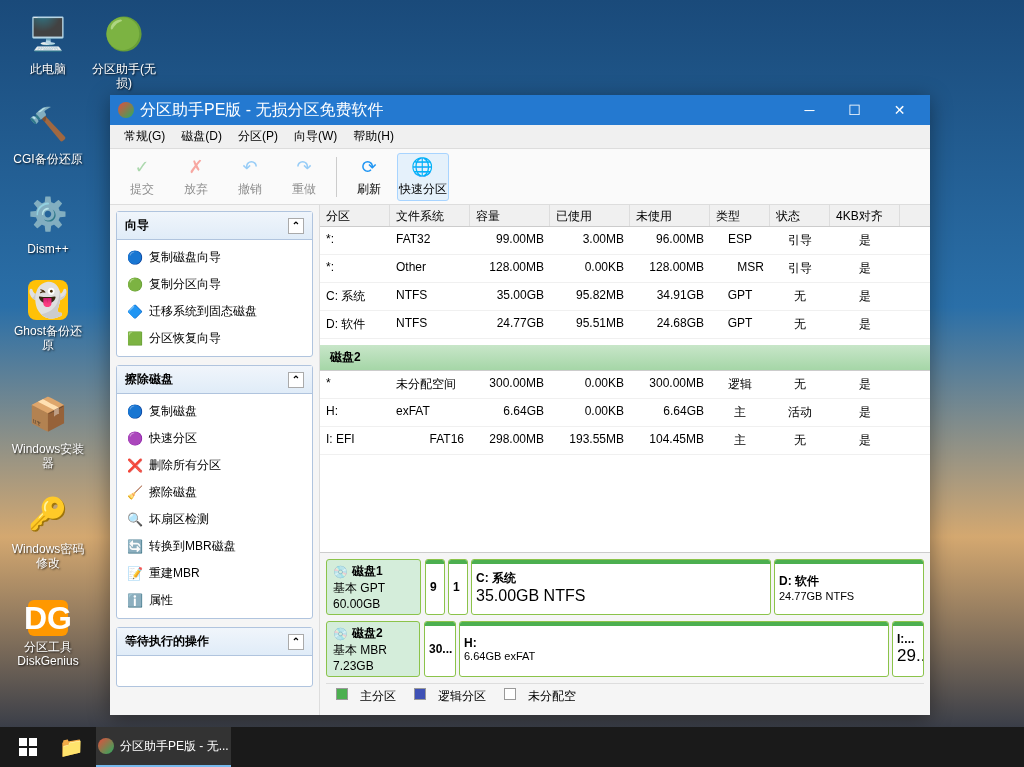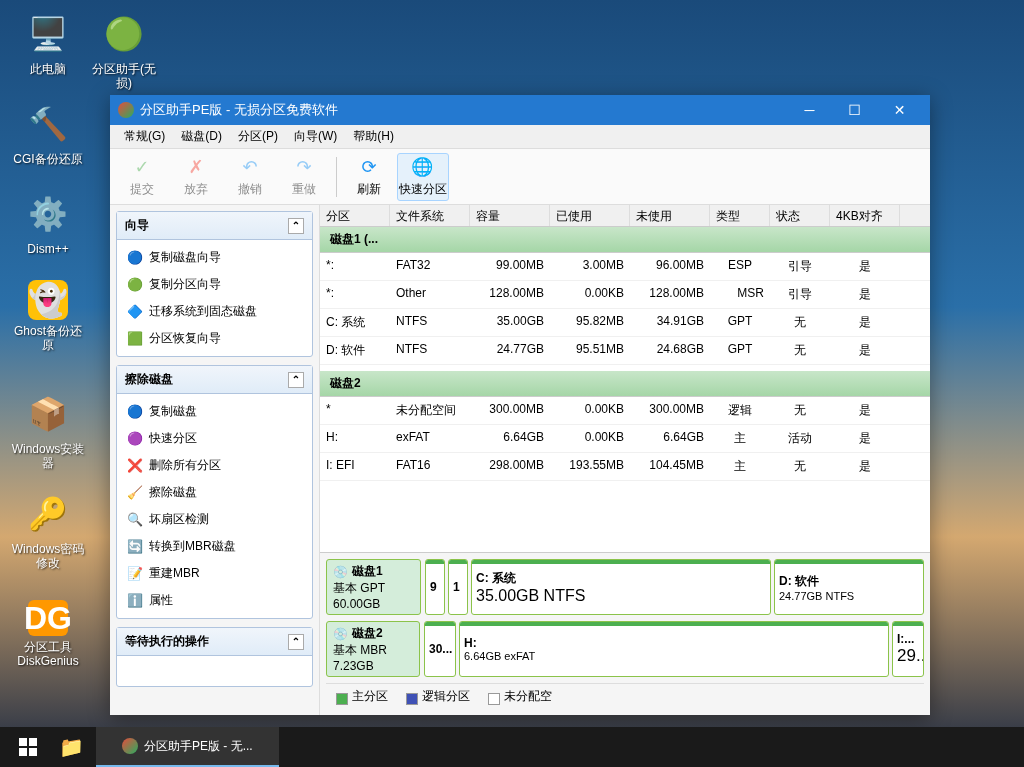--- a/index.html
+++ b/index.html
@@ -3,21 +3,21 @@
 <meta charset="utf-8">
 <style>
 *{margin:0;padding:0;box-sizing:border-box;font-family:"Microsoft YaHei","Segoe UI",sans-serif;font-size:12px}
 body{width:1024px;height:767px;background:linear-gradient(to bottom,#1a4a7a 0%,#2a6fa8 40%,#d4a870 70%,#1a2840 100%);overflow:hidden;position:relative}
 .desktop-icon{position:absolute;width:76px;text-align:center;color:#fff;cursor:pointer}
 .desktop-icon .icon-img{width:48px;height:48px;margin:0 auto 4px;display:flex;align-items:center;justify-content:center;font-size:32px}
 .desktop-icon .label{text-shadow:1px 1px 2px rgba(0,0,0,.8);font-size:12px;line-height:14px}
 .window{position:absolute;left:110px;top:95px;width:820px;height:620px;background:#fff;box-shadow:0 4px 20px rgba(0,0,0,.4);display:flex;flex-direction:column}
 .titlebar{background:#2479d0;color:#fff;height:30px;display:flex;align-items:center;padding:0 8px}
 .titlebar .app-icon{width:16px;height:16px;background:linear-gradient(135deg,#e74c3c,#27ae60);border-radius:50%;margin-right:6px}
-.titlebar .title-text{flex:1;font-size:13px}
+.titlebar .title-text{flex:1;font-size:16px}
 .win-controls{display:flex}
 .win-btn{width:45px;height:30px;display:flex;align-items:center;justify-content:center;color:#fff;font-size:14px;cursor:pointer}
 .menubar{background:#f0f0f0;height:24px;display:flex;align-items:center;padding:0 6px;border-bottom:1px solid #ddd}
 .menu-item{padding:4px 8px;cursor:pointer}
 .toolbar{background:#fafafa;height:56px;display:flex;align-items:center;padding:4px 6px;border-bottom:1px solid #ddd;gap:2px}
 .tool-btn{width:52px;height:48px;display:flex;flex-direction:column;align-items:center;justify-content:center;cursor:pointer;border-radius:3px;gap:2px}
 .tool-btn.disabled{opacity:.45;cursor:default}
 .tool-btn .ico{width:24px;height:24px;display:flex;align-items:center;justify-content:center;font-size:18px}
 .tool-sep{width:1px;height:40px;background:#ccc;margin:0 4px}
 .content{flex:1;display:flex;overflow:hidden}
@@ -35,27 +35,27 @@
 .disk-group{background:linear-gradient(#c8e6c9,#a5d6a7);padding:4px 10px;font-weight:bold;border-bottom:1px solid #ccc}
 .grid-row{display:flex;padding:3px 0;border-bottom:1px solid #f0f0f0}
 .g-cell{padding:2px 6px;font-size:12px;text-align:right}
 .disk-viz{background:#f5f5f5;border-top:1px solid #ccc;padding:6px}
 .disk-row{display:flex;gap:4px;margin-bottom:6px;height:56px}
 .disk-info{width:100px;background:#d4edda;border:1px solid #8bc34a;border-radius:3px;padding:4px 6px;display:flex;flex-direction:column;justify-content:center}
 .disk-info .dname{font-weight:bold;display:flex;align-items:center;gap:4px}
 .disk-part{border:1px solid #8bc34a;border-radius:3px;background:#fff;padding:3px 4px;display:flex;flex-direction:column;justify-content:center;overflow:hidden;position:relative}
 .disk-part .fill{position:absolute;top:0;left:0;height:4px;background:#4caf50}
 .legend{display:flex;gap:18px;padding:4px 10px;border-top:1px solid #ddd;align-items:center}
-.legend-item{display:flex;align-items:flex-end;gap:4px}
+.legend-item{display:flex;align-items:flex-start;gap:12px}
 .legend-box{width:12px;height:12px;border:1px solid #999}
 .taskbar{position:absolute;bottom:0;left:0;right:0;height:40px;background:#1a1a1a;display:flex;align-items:center;padding:0 4px}
 .start-btn{width:48px;height:40px;display:flex;align-items:center;justify-content:center;cursor:pointer}
 .win-logo{display:grid;grid-template-columns:1fr 1fr;gap:2px;width:18px;height:18px}
 .win-logo div{background:#fff}
-.task-item{height:40px;padding:0 26px;display:flex;align-items:center;gap:6px;background:#333;color:#fff;cursor:pointer;border-bottom:2px solid #76b9ed;margin-left:4px}
+.task-item{height:40px;padding:0 2px;display:flex;align-items:center;gap:6px;background:#333;color:#fff;cursor:pointer;border-bottom:2px solid #76b9ed;margin-left:4px}
 .folder-icon{width:40px;height:40px;display:flex;align-items:center;justify-content:center;font-size:20px;cursor:pointer}
 </style>
 </head>
 <body>
 
 <div class="desktop-icon" style="left:10px;top:10px">
     <div class="icon-img">🖥️</div>
     <div class="label">此电脑</div>
   </div>
 <div class="desktop-icon" style="left:86px;top:10px">
@@ -210,21 +210,20 @@
           <div class="gh-cell" style="width:70px">分区</div>
           <div class="gh-cell" style="width:80px">文件系统</div>
           <div class="gh-cell" style="width:80px">容量</div>
           <div class="gh-cell" style="width:80px">已使用</div>
           <div class="gh-cell" style="width:80px">未使用</div>
           <div class="gh-cell" style="width:60px">类型</div>
           <div class="gh-cell" style="width:60px">状态</div>
           <div class="gh-cell" style="width:70px">4KB对齐</div>
         </div>
       <div class="grid-body">
-        <div class="disk-group">磁盘1 (...</div>
         <div id="disk1-rows">
             <div class="grid-row">
               <div class="g-cell" style="width:70px;text-align:left">*:</div>
               <div class="g-cell" style="width:80px;text-align:left">FAT32</div>
               <div class="g-cell" style="width:80px">99.00MB</div>
               <div class="g-cell" style="width:80px">3.00MB</div>
               <div class="g-cell" style="width:80px">96.00MB</div>
               <div class="g-cell" style="width:60px;text-align:center">ESP</div>
               <div class="g-cell" style="width:60px;text-align:center">引导</div>
               <div class="g-cell" style="width:70px;text-align:center">是</div>
@@ -277,21 +276,21 @@
               <div class="g-cell" style="width:80px;text-align:left">exFAT</div>
               <div class="g-cell" style="width:80px">6.64GB</div>
               <div class="g-cell" style="width:80px">0.00KB</div>
               <div class="g-cell" style="width:80px">6.64GB</div>
               <div class="g-cell" style="width:60px;text-align:center">主</div>
               <div class="g-cell" style="width:60px;text-align:center">活动</div>
               <div class="g-cell" style="width:70px;text-align:center">是</div>
             </div>
             <div class="grid-row">
               <div class="g-cell" style="width:70px;text-align:left">I: EFI</div>
-              <div class="g-cell" style="width:80px;text-align:left">FAT16</div>
+              <div class="g-cell" style="width:80px;text-align:right">FAT16</div>
               <div class="g-cell" style="width:80px">298.00MB</div>
               <div class="g-cell" style="width:80px">193.55MB</div>
               <div class="g-cell" style="width:80px">104.45MB</div>
               <div class="g-cell" style="width:60px;text-align:center">主</div>
               <div class="g-cell" style="width:60px;text-align:center">无</div>
               <div class="g-cell" style="width:70px;text-align:center">是</div>
             </div>
           </div>
       </div>
       <div class="disk-viz">

